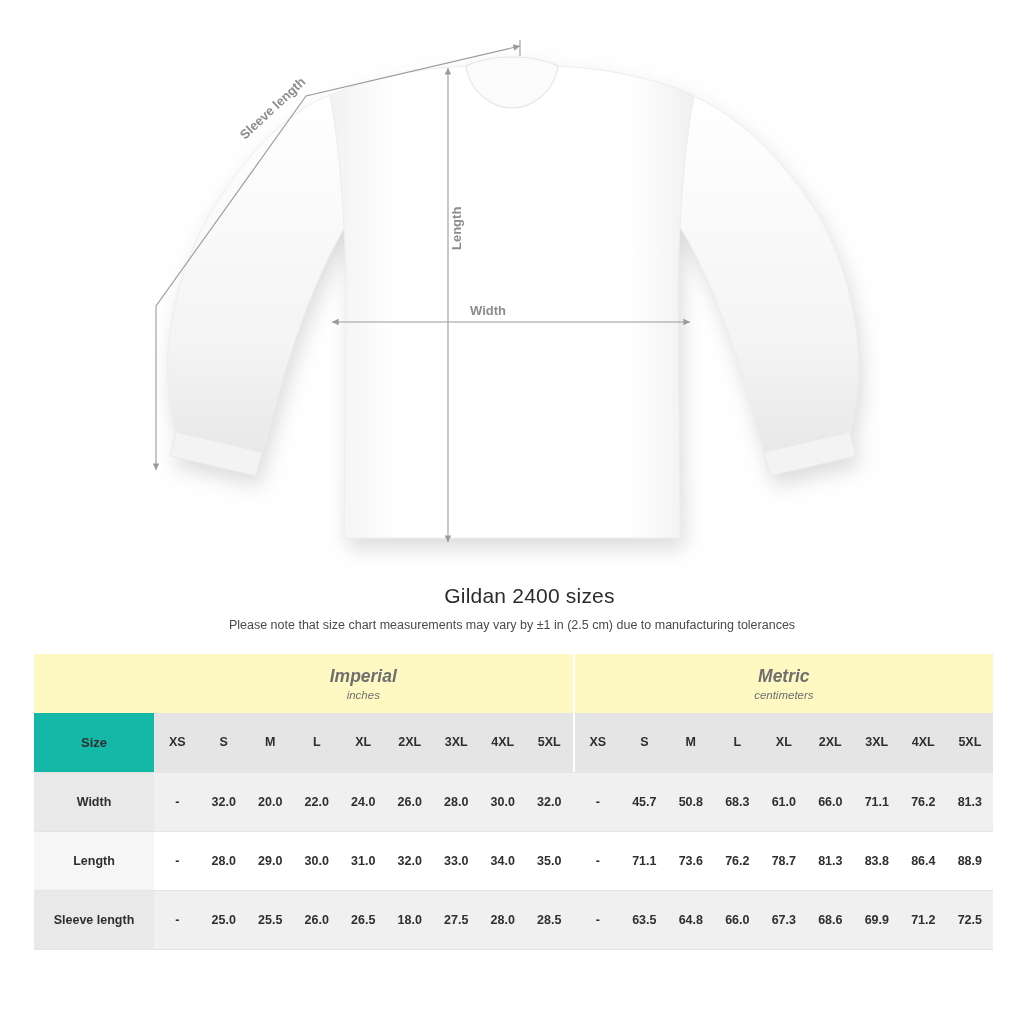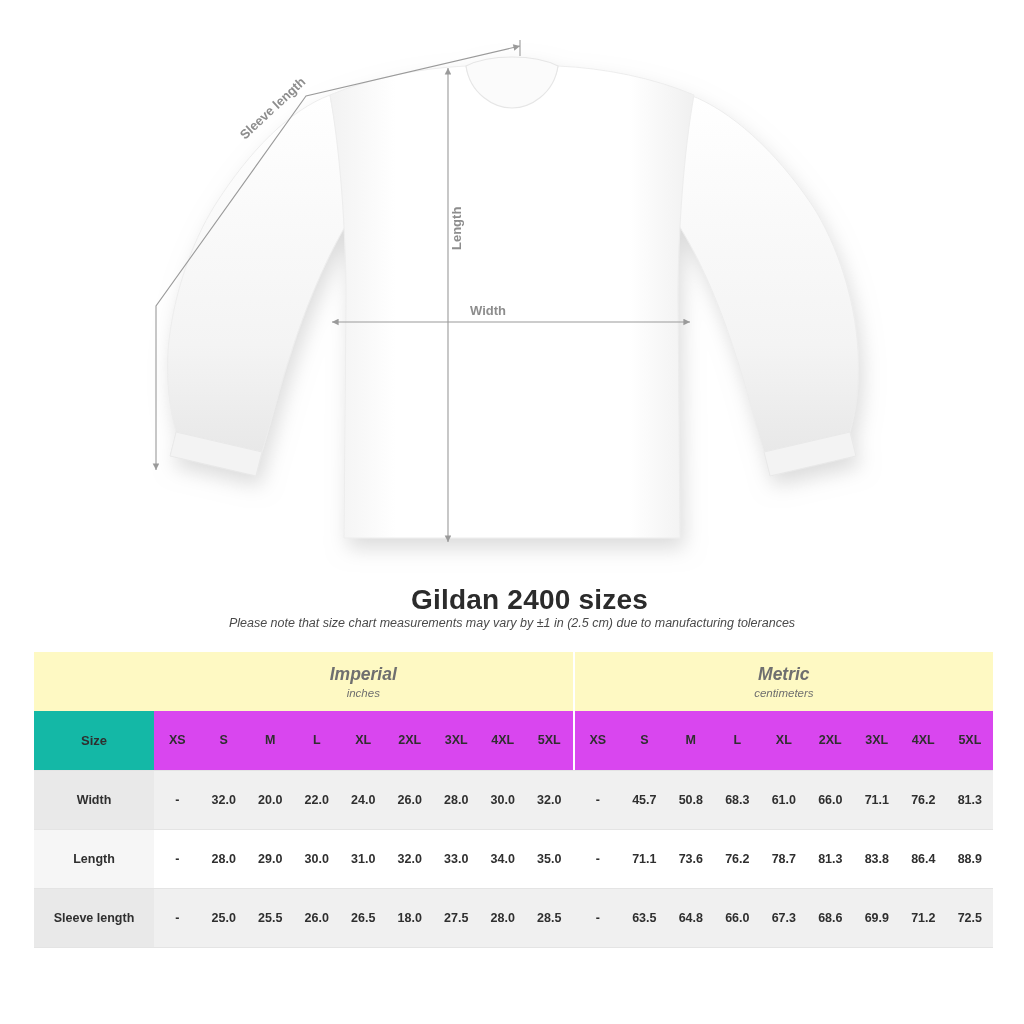--- a/index.html
+++ b/index.html
@@ -19,30 +19,30 @@
     height: 580px;
   }
   .illustration svg { display: block; }
 
   
   .heading-block {
     text-align: center;
     margin-top: 4px;
   }
   .chart-title {
-    font-size: 28px;
-    font-weight: bold;
+    font-size: 21px;
+    font-weight: normal;
     color: #2b2b2b;
     letter-spacing: .2px;
     padding-left: 35px;
   }
   .chart-note {
     font-size: 12.5px;
-    font-style: italic;
     color: #4a4a4a;
+    margin-top: 10px;
   }
 
   
   .table-wrap {
     margin: 22px 34px 0 34px;
   }
   table.size-table {
     width: 956px;
     border-collapse: collapse;
     table-layout: fixed;
@@ -74,21 +74,21 @@
     font-size: 11.5px;
     font-style: italic;
     font-weight: normal;
     color: #6f6f6f;
     display: block;
     margin-top: 3px;
     text-align: center;
   }
   
   .size-row td {
-    background: #d946ef;
+    background: #e5e5e5;
     color: #2f2f2f;
     font-size: 13px;
     height: 56px;
     border-bottom: 1px solid #e4e4e4;
   }
   .size-row td.rowlabel { font-size: 13px; }
 
   .data-row td {
     border-bottom: 1px solid #e4e4e4;
   }

